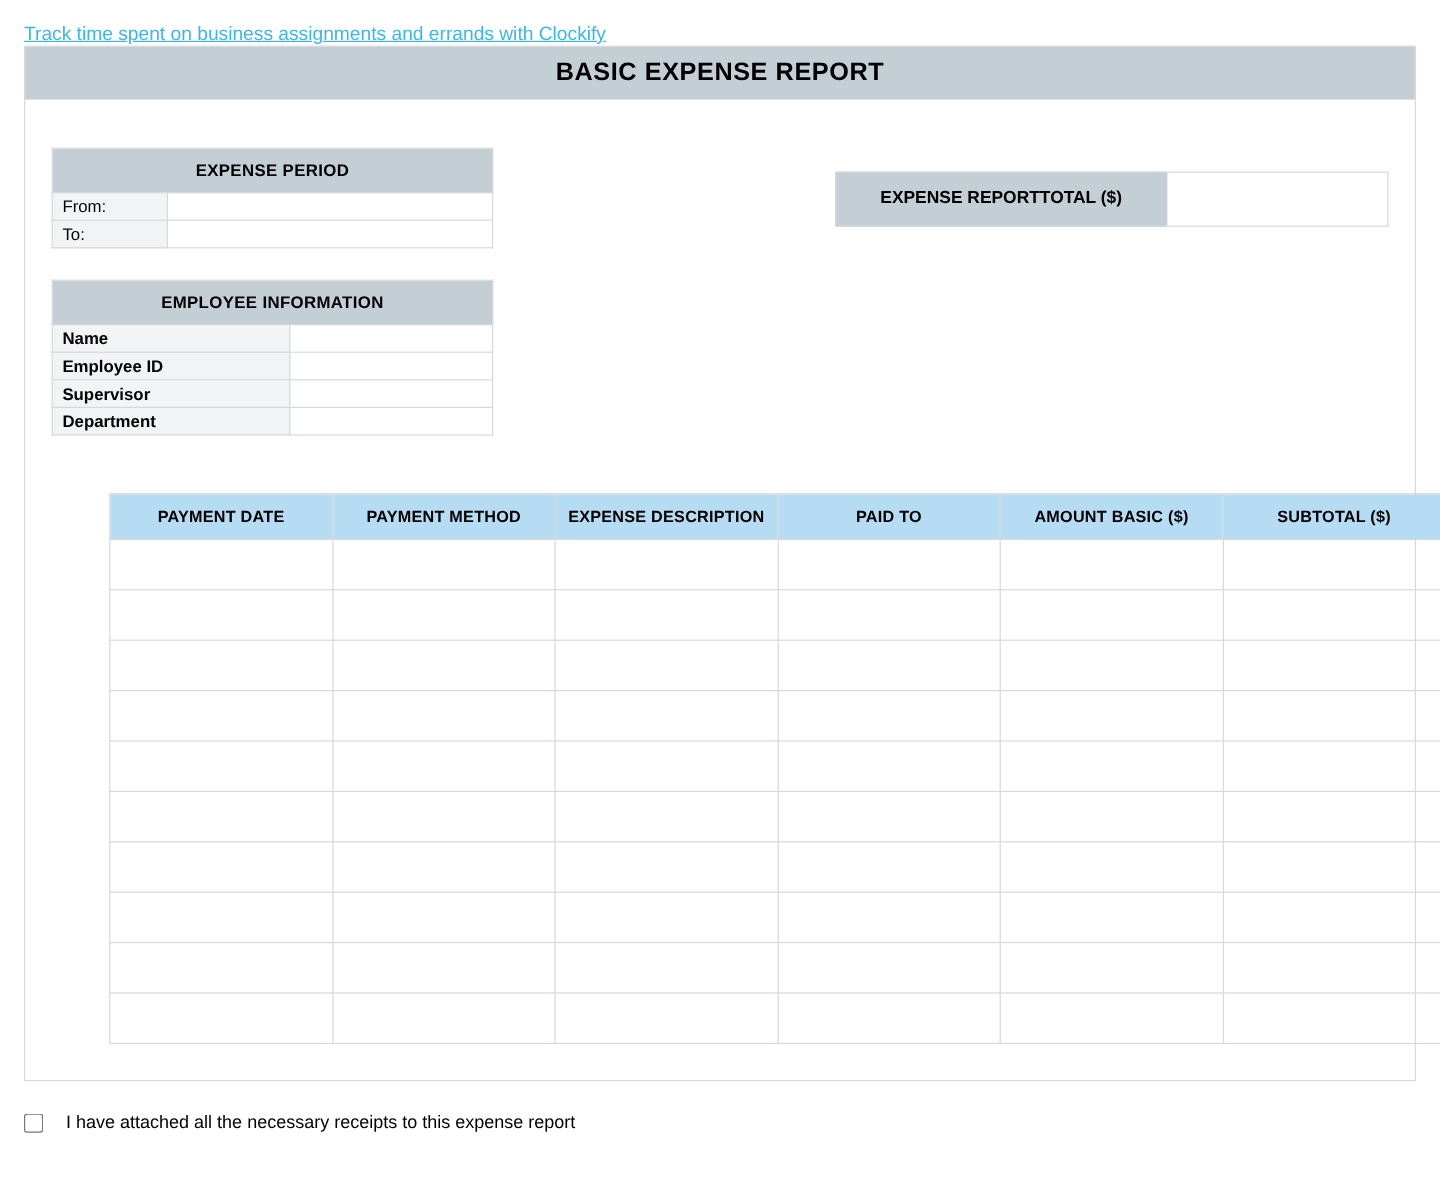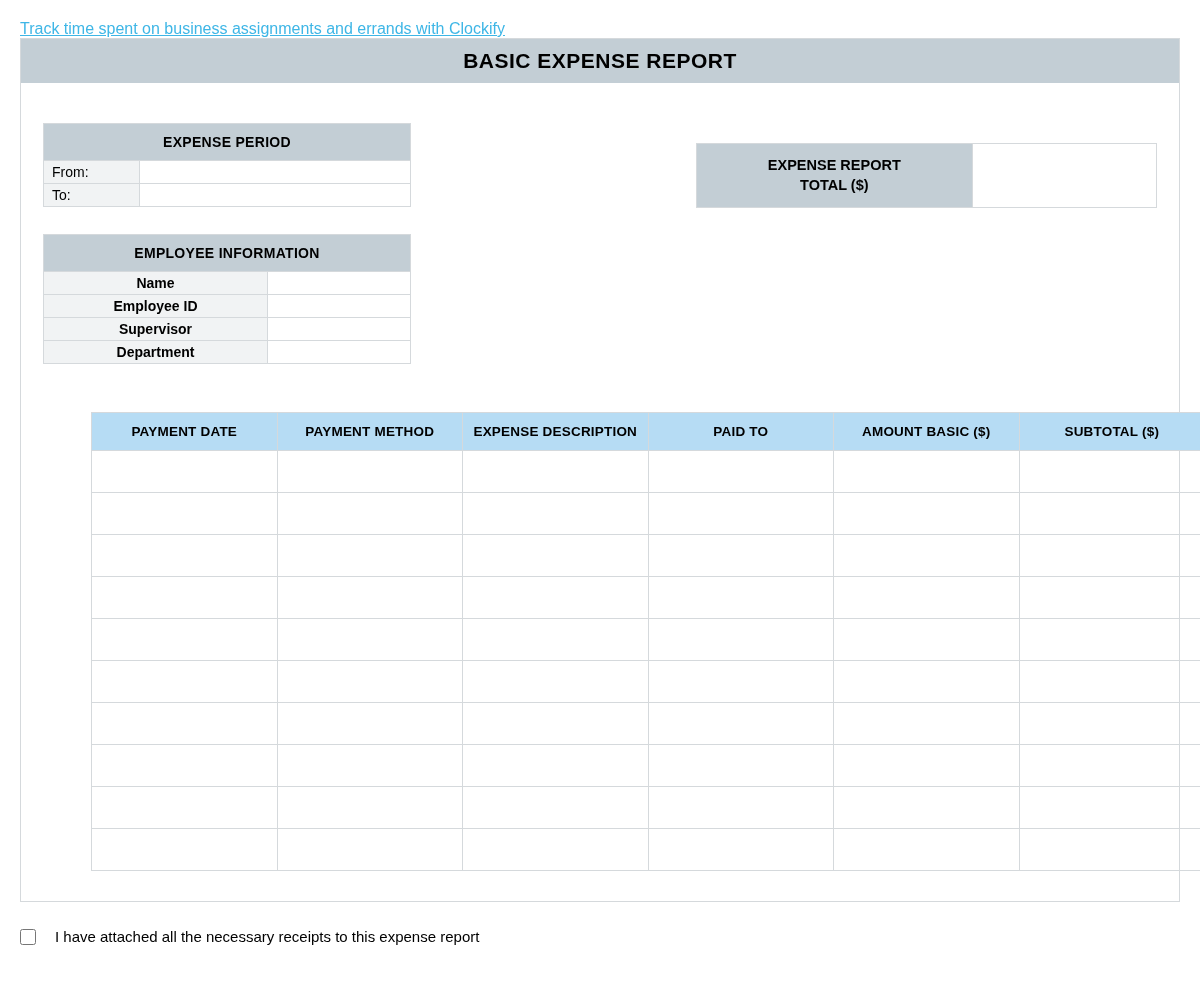--- a/index.html
+++ b/index.html
@@ -55,34 +55,34 @@
     height: 22px;
   }
   .small-table td.label-left {
     background: #f1f3f4;
     font-weight: 400;
     width: 96px;
   }
   .small-table td.label-center {
     background: #f1f3f4;
     font-weight: 700;
-    text-align: center;
-    width: 224px;
+    text-align: left;
+    width: 198px;
   }
   .total-box {
     display: flex;
     width: 461px;
     margin-top: 20px;
   }
   .total-box .label {
     flex: 0 0 60%;
     background: #c3ced5;
     border: 1px solid #d5d9dc;
     display: flex;
-    flex-direction: column;
+    flex-direction: row;
     align-items: center;
     justify-content: center;
     font-weight: 700;
     font-size: 14.5px;
     padding: 12px 0;
     line-height: 1.35;
   }
   .total-box .value {
     flex: 1;
     border: 1px solid #d5d9dc;

